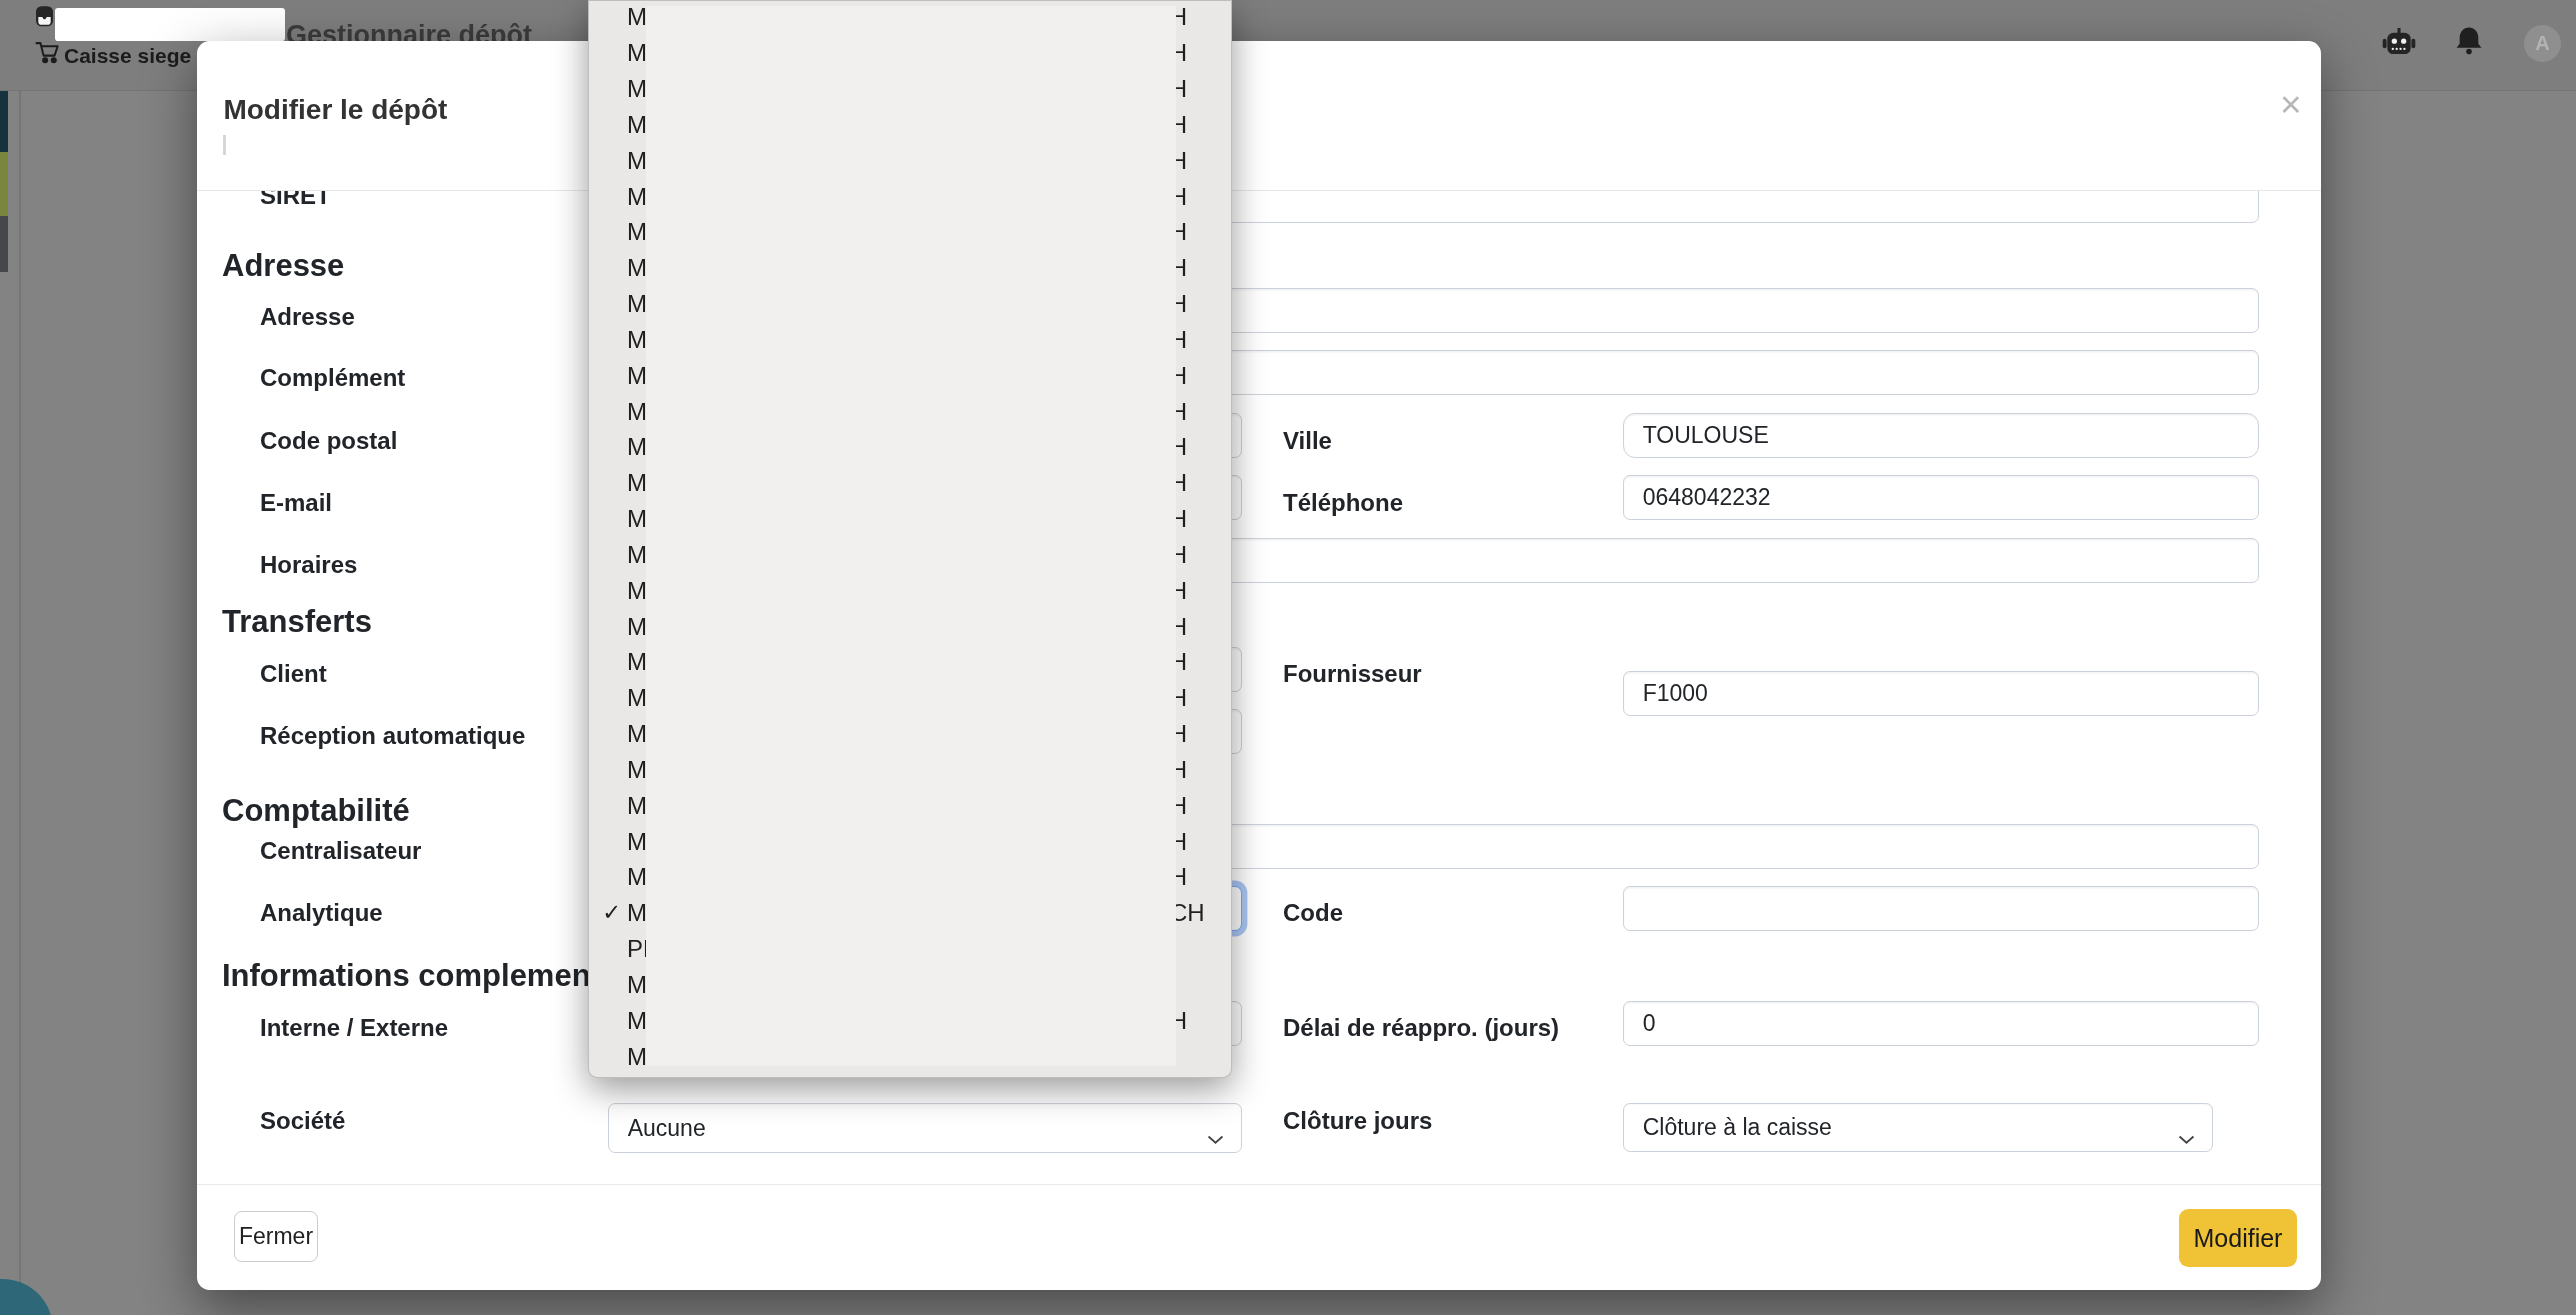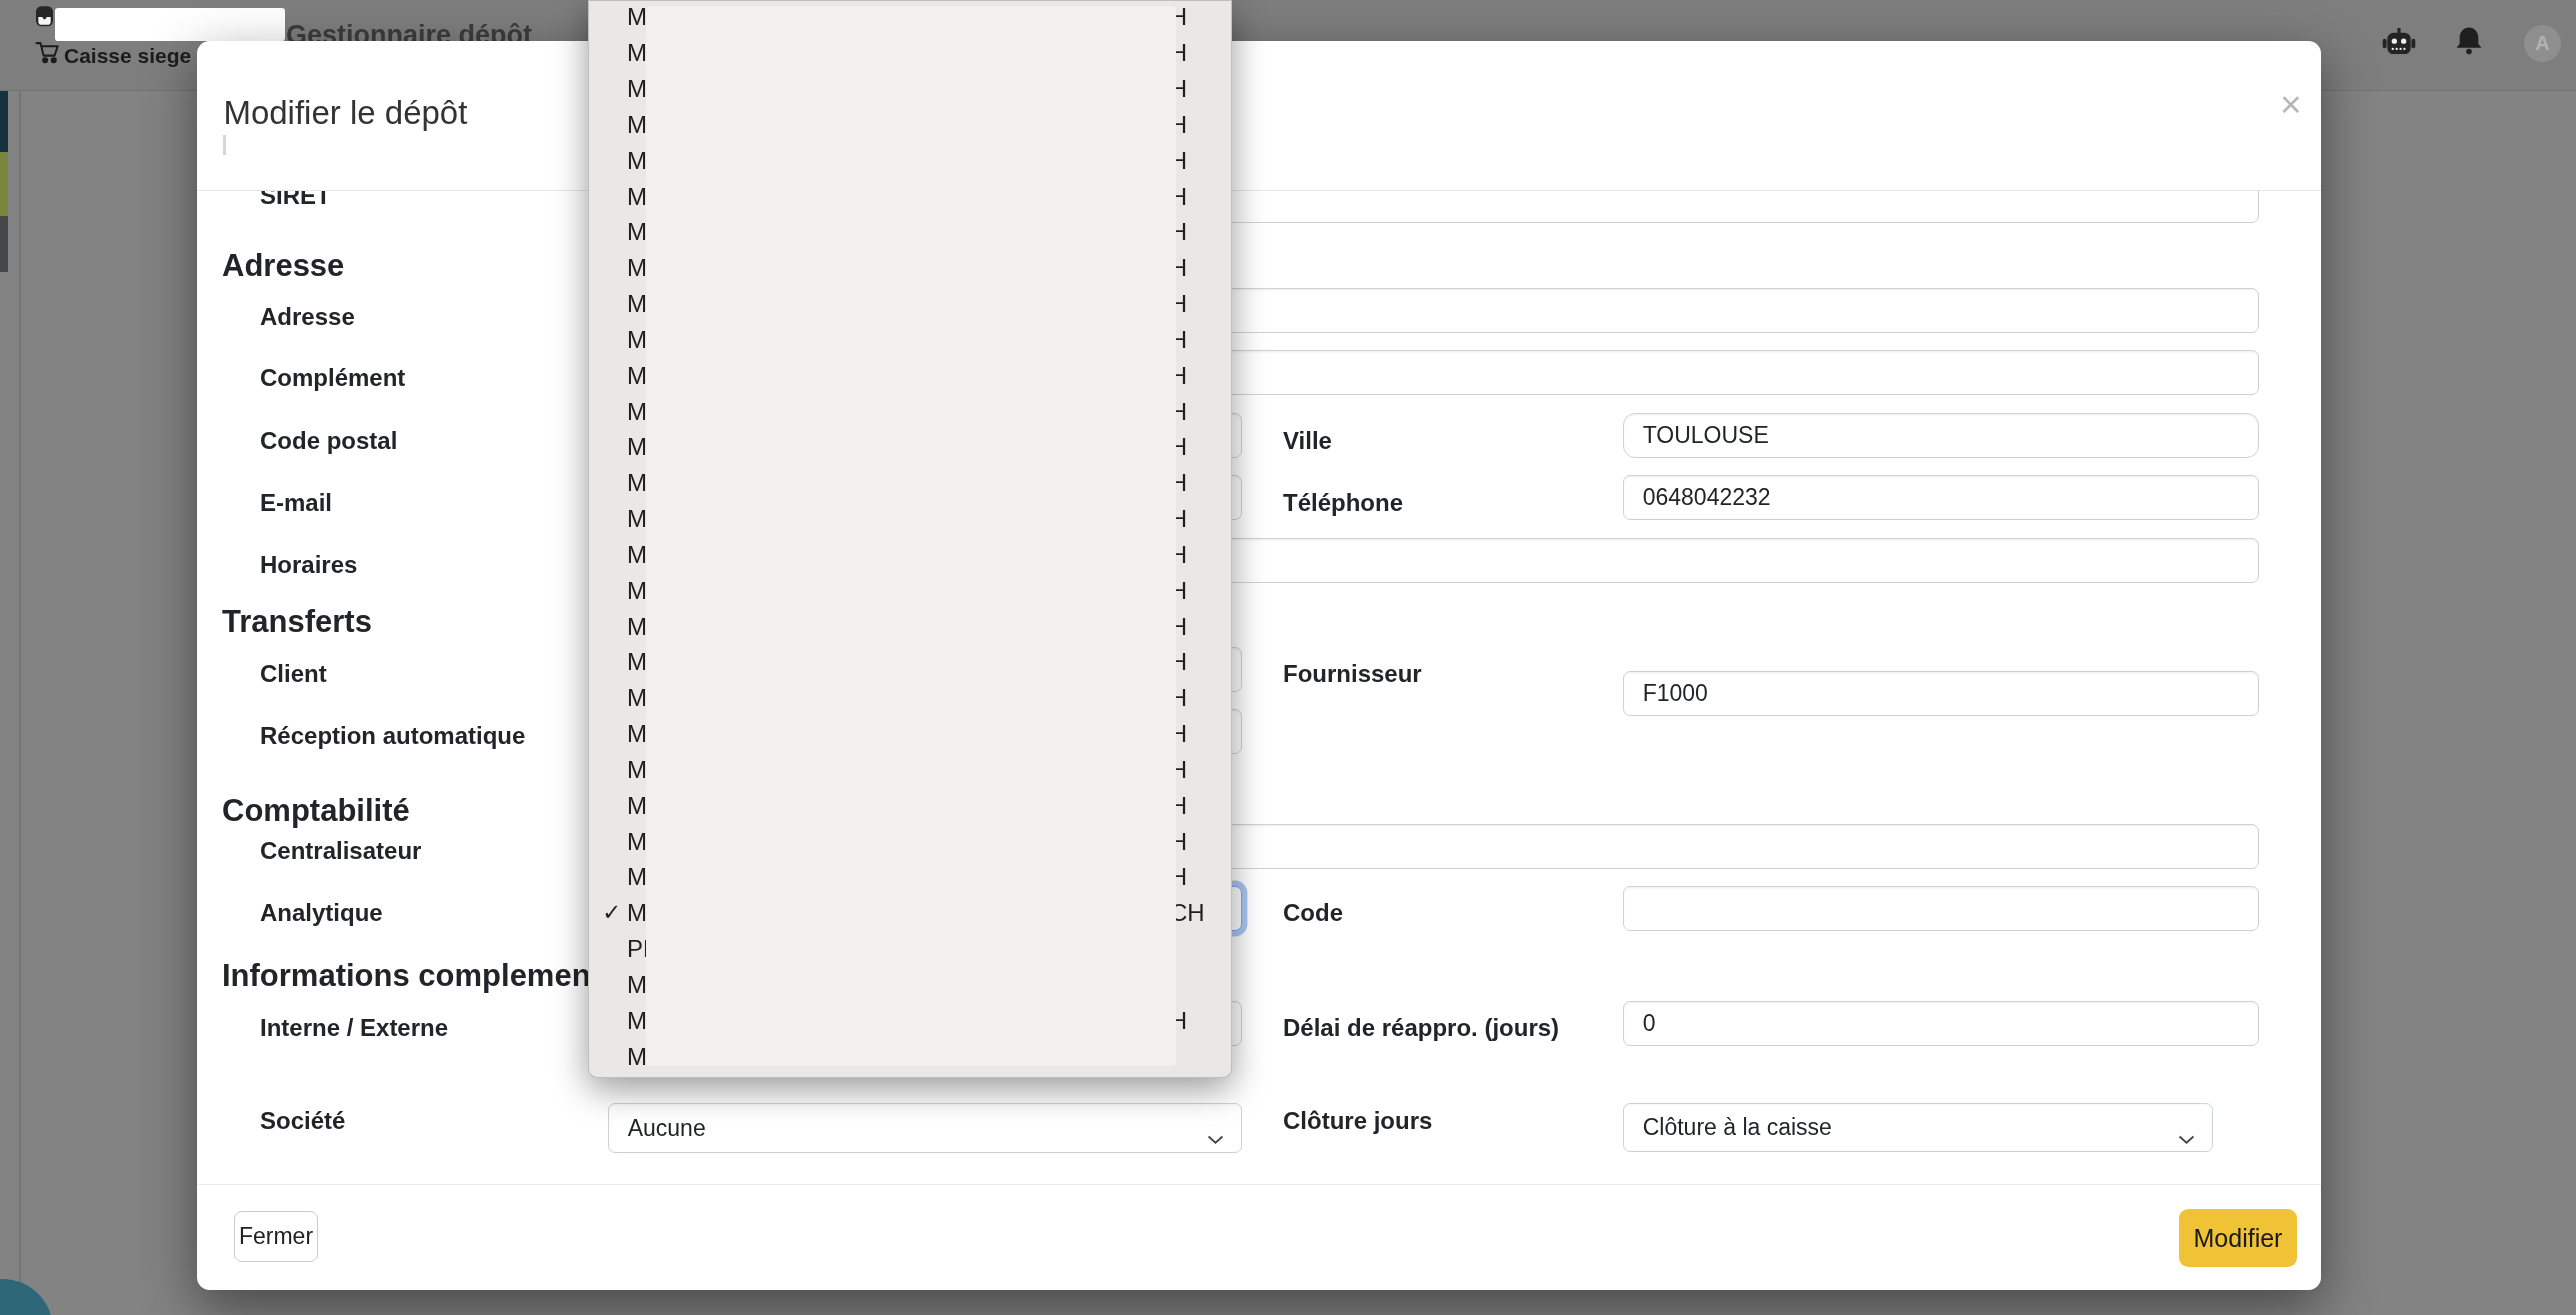--- a/index.html
+++ b/index.html
@@ -22,21 +22,21 @@
   .page-title { position:absolute; left:286px; top:20px; font-size:27px; font-weight:600; color:#3c3c3c; }
   .hdr-redaction { position:absolute; left:55px; top:7.8px; width:230px; height:33px; background:#ffffff; border-radius:3.1px; z-index:40; }
   .robot-ic { position:absolute; left:2381px; top:28px; }
   .bell-ic { position:absolute; left:2455px; top:26px; }
   .avatar { position:absolute; left:2524px; top:25px; width:37px; height:37px; border-radius:50%; background:#8f8f8f;
             color:#b3b3b3; font-size:20px; font-weight:bold; display:flex; align-items:center; justify-content:center; }
 
   
   .modal { position:absolute; left:197px; top:41px; width:2124px; height:1249px; background:#fff; border-radius:12.4px;
            box-shadow:0 18.7px 54px rgba(0,0,0,.45); z-index:60; }
-  .modal-title { position:absolute; left:26.4px; top:53px; font-size:33px; font-weight:normal; color:#333; }
+  .modal-title { position:absolute; left:26.4px; top:53px; font-size:28px; font-weight:bold; color:#333; }
   .title-cursor { position:absolute; left:26.4px; top:94px; width:2.3px; height:20px; background:#d6d6d6; }
   .modal-close { position:absolute; right:19.4px; top:45px; font-size:37px; color:#b7b7b7; line-height:37px; cursor:pointer; }
   .modal-body { position:absolute; left:0; top:149px; width:2124px; height:993px; overflow:hidden; border-top:0.8px solid #e7e7e7;padding-left:44px; }
   .modal-footer { position:absolute; left:0; top:1143px; width:2124px; height:106px; border-top:0.8px solid #e9e9e9; }
 
   .shead  { position:absolute; left:25px;  font-size:31px; font-weight:600; color:#212529; white-space:nowrap; }
   .flabel { position:absolute; left:63px;  font-size:24px; font-weight:bold; color:#212529; white-space:nowrap; }
   .rlabel { position:absolute; left:1086px; font-size:24px; font-weight:bold; color:#212529; white-space:nowrap; }
 
   .inp { position:absolute; height:45px; background:#fff; border:1.6px solid #ccd2d9; border-radius:7px;

